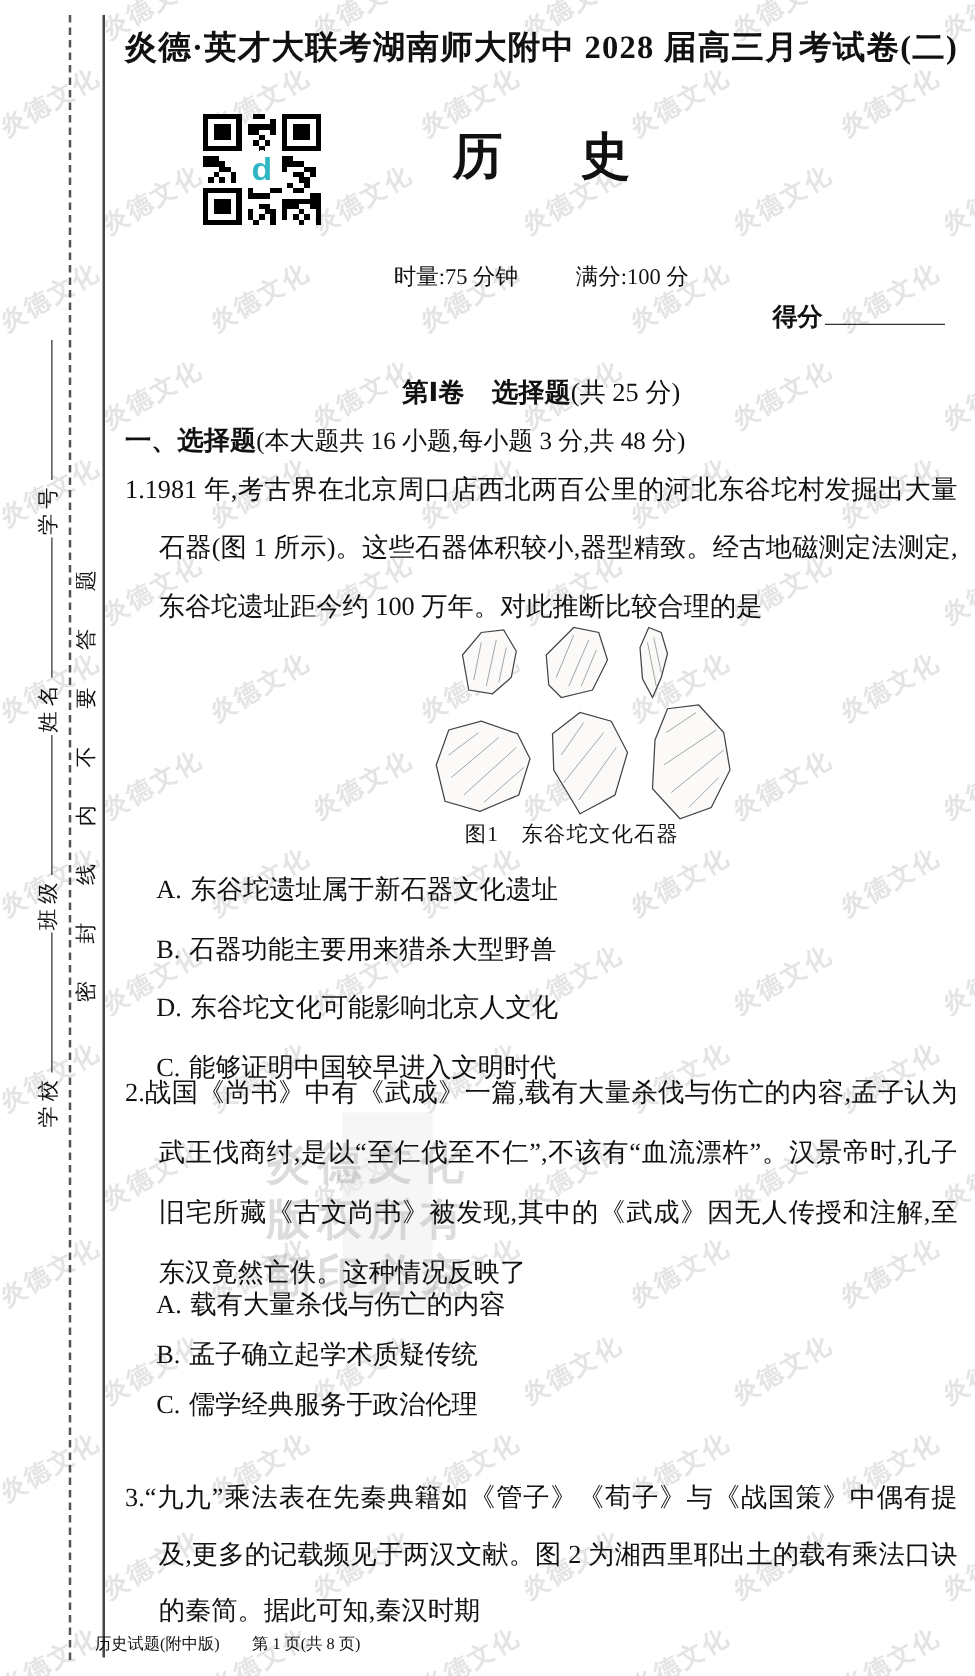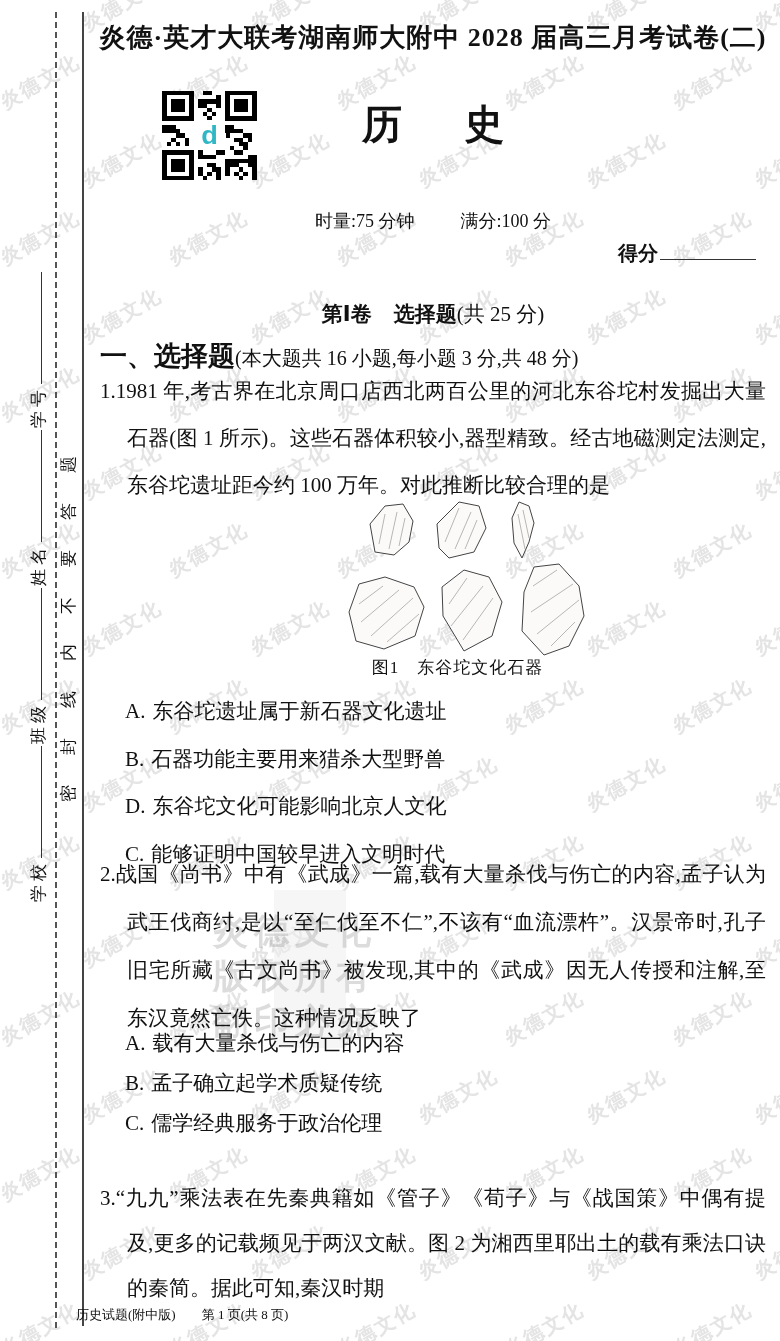--- a/index.html
+++ b/index.html
@@ -75,21 +75,21 @@
   
   .part-title{
     position:absolute;left:88px;right:2px;top:300px;text-align:center;
     font-size:21px;
   }
   .part-title b{font-family:"Liberation Sans","DejaVu Sans",sans-serif;}
   .part-title .t2{margin-left:22px;}
   .instruction{
     position:absolute;left:100px;right:14px;top:338px;font-size:20px;
   }
-  .instruction b{font-family:"Liberation Sans","DejaVu Sans",sans-serif;font-size:27px;}
+  .instruction b{font-family:"Liberation Sans","DejaVu Sans",sans-serif;font-size:21px;}
   
   .question{
     position:absolute;left:100px;right:14px;
     font-size:21px;line-height:47px;text-align:justify;
     padding-left:27px;text-indent:-27px;
   }
   .q1{top:368px;}
   .q2{top:850px;line-height:48px;}
   .q3{top:1176px;line-height:45px;}
   .opts{position:absolute;left:125px;right:14px;font-size:21px;}

